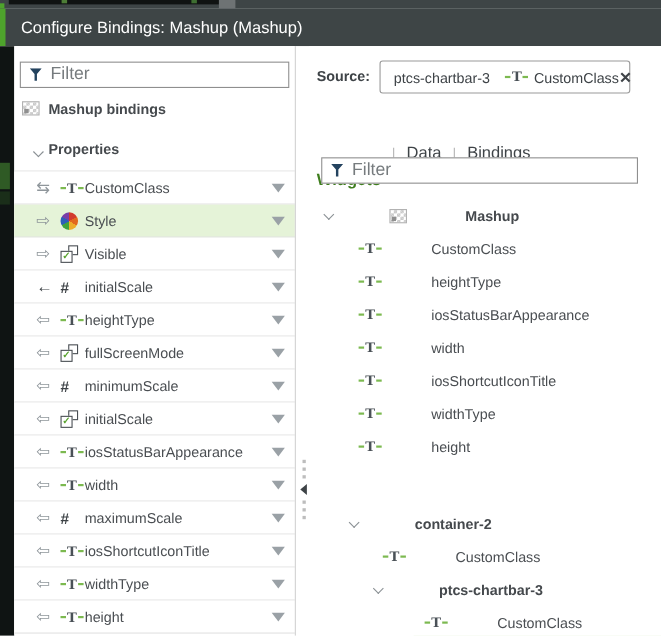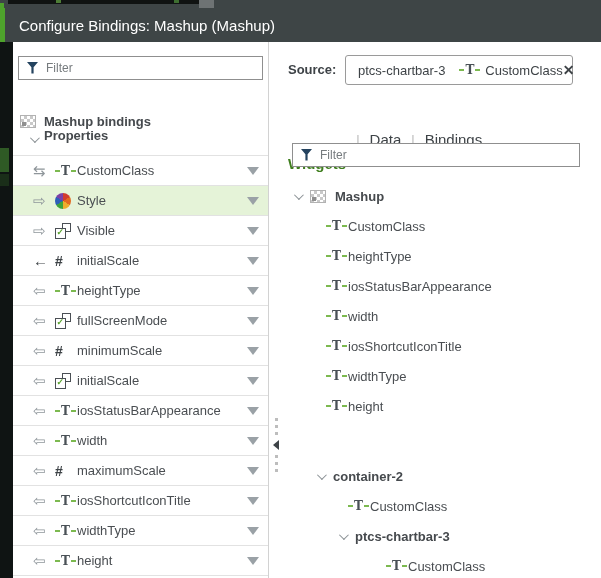--- a/index.html
+++ b/index.html
@@ -35,25 +35,25 @@
   .splitter { position:absolute; left:272px; top:374px; width:8px; display:flex; flex-direction:column; align-items:center; cursor:col-resize; }
   .splitter .dot { width:3px; height:3px; background:#bdbdbd; margin:2px 0; }
   .splitter .tri { width:0; height:0; border-top:5px solid transparent; border-bottom:5px solid transparent; border-right:6px solid #3e4347; margin:3px 0; }
   
   .left-panel { position:absolute; left:13px; top:0; width:255px; height:536px; background:#fff; }
   .filter-box {
     position:absolute; left:5px; top:14px; width:245px; height:24px;
     border:1px solid #8f8f8f; display:flex; align-items:center; padding-left:8px; background:#fff;
   }
   .filter-box input {
-    border:none; outline:none; flex:1; font-size:12px; margin-left:8px;
+    border:none; outline:none; flex:1; font-size:16px; margin-left:8px;
     font-family:"Liberation Sans",sans-serif; color:#4a4e52; background:transparent;
   }
   .filter-box input::placeholder { color:#767b7e; }
-  .bindings-row { position:absolute; left:7px; top:72px; display:flex; align-items:center; }
+  .bindings-row { position:absolute; left:7px; top:50px; display:flex; align-items:flex-start; }
   .bindings-row .lbl { font-size:13px; font-weight:bold; color:#45494d; margin-left:8px; }
   .checker {
     position:relative; width:16px; height:13px; border:1px solid #b2b2b2; display:inline-block;
     background-image:
       linear-gradient(45deg,#c9c9c9 25%,transparent 25%,transparent 75%,#c9c9c9 75%),
       linear-gradient(45deg,#c9c9c9 25%,#ffffff 25%,#ffffff 75%,#c9c9c9 75%);
     background-size:6px 6px; background-position:0 0,3px 3px;
   }
   .checker::after { content:""; position:absolute; left:1px; bottom:1px; width:4px; height:4px; background:#8f8f8f; }
   .section-row { position:absolute; left:1px; top:86px; display:flex; align-items:flex-end; cursor:pointer;padding-left:16px; }
@@ -93,21 +93,21 @@
   .chip .chip-text { font-size:13px; color:#3e4347; margin-left:5px; white-space:nowrap; }
   .chip .chip-sep { width:1px; height:22px; background:#c4c4c4; margin:0 7px; }
   .chip .close-x { margin-left:auto; font-size:14px; font-weight:bold; color:#3e4347; cursor:pointer; line-height:1; }
   .tabs { position:absolute; left:7px; top:65px; display:flex; align-items:center; font-size:15px; }
   .tab-active { color:#3f7e1e; font-weight:bold; cursor:pointer;margin-top:48px; }
   .tab-link { color:#3e4347; text-decoration:underline; cursor:pointer; }
   .tab-sep { color:#b9b9b9; margin:0 10px; font-size:13px; }
   .filter-box.right { left:11px; top:101px; width:288px; }
   
   .tree { position:absolute; left:0; top:139px; width:320px; }
-  .tree-row { position:relative; height:30px; display:flex; align-items:center; cursor:pointer; }
+  .tree-row { position:relative; height:30px; display:flex; align-items:center; cursor:pointer;gap:44px; }
   .tree-row .chev { margin-right:9px; }
   .tree-row .label { font-size:13px; color:#4a4e52; }
   .tree-row .label.bold { font-weight:bold; color:#45494d; }
   .tree-row .checker { margin-right:9px; }
   .tree-row .typebox { width:22px; }
   .tree-row.sel::before { content:""; position:absolute; left:95px; right:0; top:3px; bottom:3px; background:#e5f3d8; z-index:-1; }
   .pad-exp0 { padding-left:13px; } .pad-exp1 { padding-left:36px;margin-top:40px; } .pad-exp2 { padding-left:58px; }
   .pad-leaf1 { padding-left:45px; } .pad-leaf2 { padding-left:67px; } .pad-leaf3 { padding-left:105px; }
 </style>
 </head>

